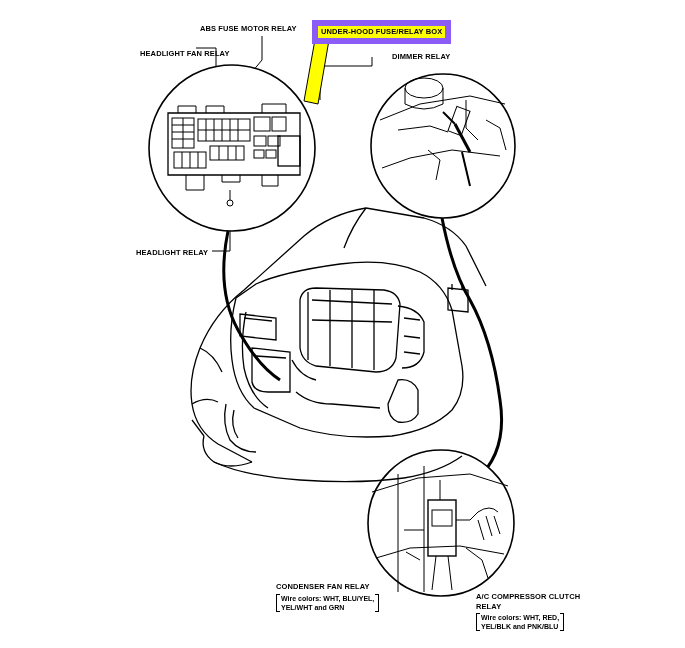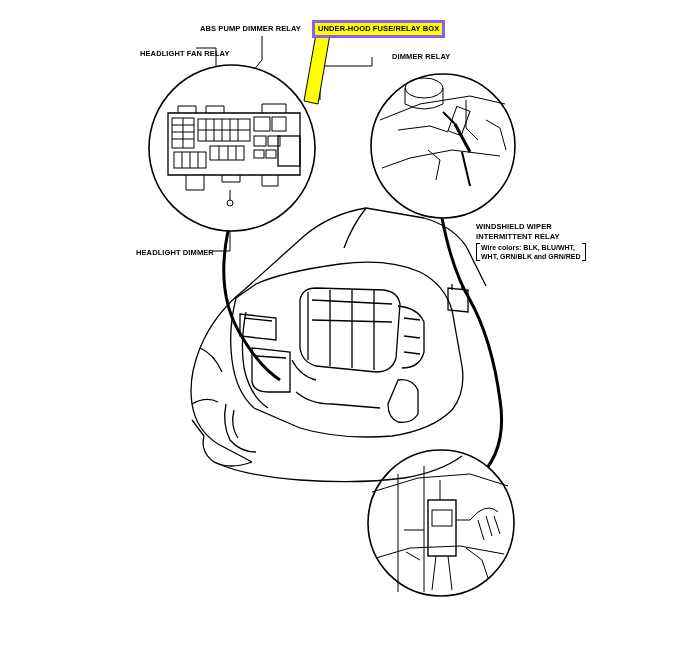--- a/index.html
+++ b/index.html
@@ -31,21 +31,21 @@
     font-family: "Liberation Sans", sans-serif;
     font-size: 7.5px;
     font-weight: bold;
     color: #000000;
     line-height: 9.5px;
     letter-spacing: 0.1px;
     white-space: pre;
   }
   .lbl.hl {
     background: #ffff00;
-    border: 3px solid #8b5cf6;
+    border: 6px solid #8b5cf6;
     padding: 1px 3px;
     font-size: 7.5px;
   }
   .sub {
     font-weight: bold;
     font-size: 7px;
     line-height: 9px;
     letter-spacing: 0;
   }
   .bracketed {
@@ -239,34 +239,41 @@
       <path d="M214 462 Q244 476 300 480 Q360 484 404 478"></path>
       <path d="M404 478 Q440 472 462 456"></path>
 
       <path d="M200 348 Q214 354 222 372"></path>
 
       <path d="M192 404 Q206 396 218 402"></path>
     </g>
 
   </svg>
 
-  <div class="lbl" style="left:200px; top:24px;">ABS PUMP DIMMER RELAY</div>
+  <div class="lbl" style="left:200px; top:24px;">ABS FUSE MOTOR RELAY</div>
 
   <div class="lbl hl" style="left:312px; top:20px;">UNDER-HOOD FUSE/RELAY BOX</div>
 
   <div class="lbl" style="left:140px; top:49px;">HEADLIGHT FAN RELAY</div>
 
   <div class="lbl" style="left:352px; top:52px;margin-left:40px;">DIMMER RELAY</div>
 
-  <div class="lbl" style="left:136px; top:248px;">HEADLIGHT DIMMER</div>
-
-  <div style="position:absolute; left:476px; top:222px;">
-    <div class="lbl" style="position:static;">WINDSHIELD WIPER</div>
-    <div class="lbl" style="position:static;">INTERMITTENT RELAY</div>
+  <div class="lbl" style="left:136px; top:248px;">HEADLIGHT RELAY</div>
+
+
+  <div style="position:absolute; left:276px; top:582px;">
+    <div class="lbl" style="position:static;">CONDENSER FAN RELAY</div>
     <div class="bracketed" style="margin-top:2px;">
-      <div class="lbl sub" style="position:static;">Wire colors: BLK, BLU/WHT,</div>
-      <div class="lbl sub" style="position:static;">WHT, GRN/BLK and GRN/RED</div>
+      <div class="lbl sub" style="position:static;">Wire colors: WHT, BLU/YEL,</div>
+      <div class="lbl sub" style="position:static;">YEL/WHT and GRN</div>
     </div>
   </div>
 
-
+  <div style="position:absolute; left:476px; top:592px;">
+    <div class="lbl" style="position:static;">A/C COMPRESSOR CLUTCH</div>
+    <div class="lbl" style="position:static;">RELAY</div>
+    <div class="bracketed" style="margin-top:2px;">
+      <div class="lbl sub" style="position:static;">Wire colors: WHT, RED,</div>
+      <div class="lbl sub" style="position:static;">YEL/BLK and PNK/BLU</div>
+    </div>
+  </div>
 
 </div>
 
 </body></html>

